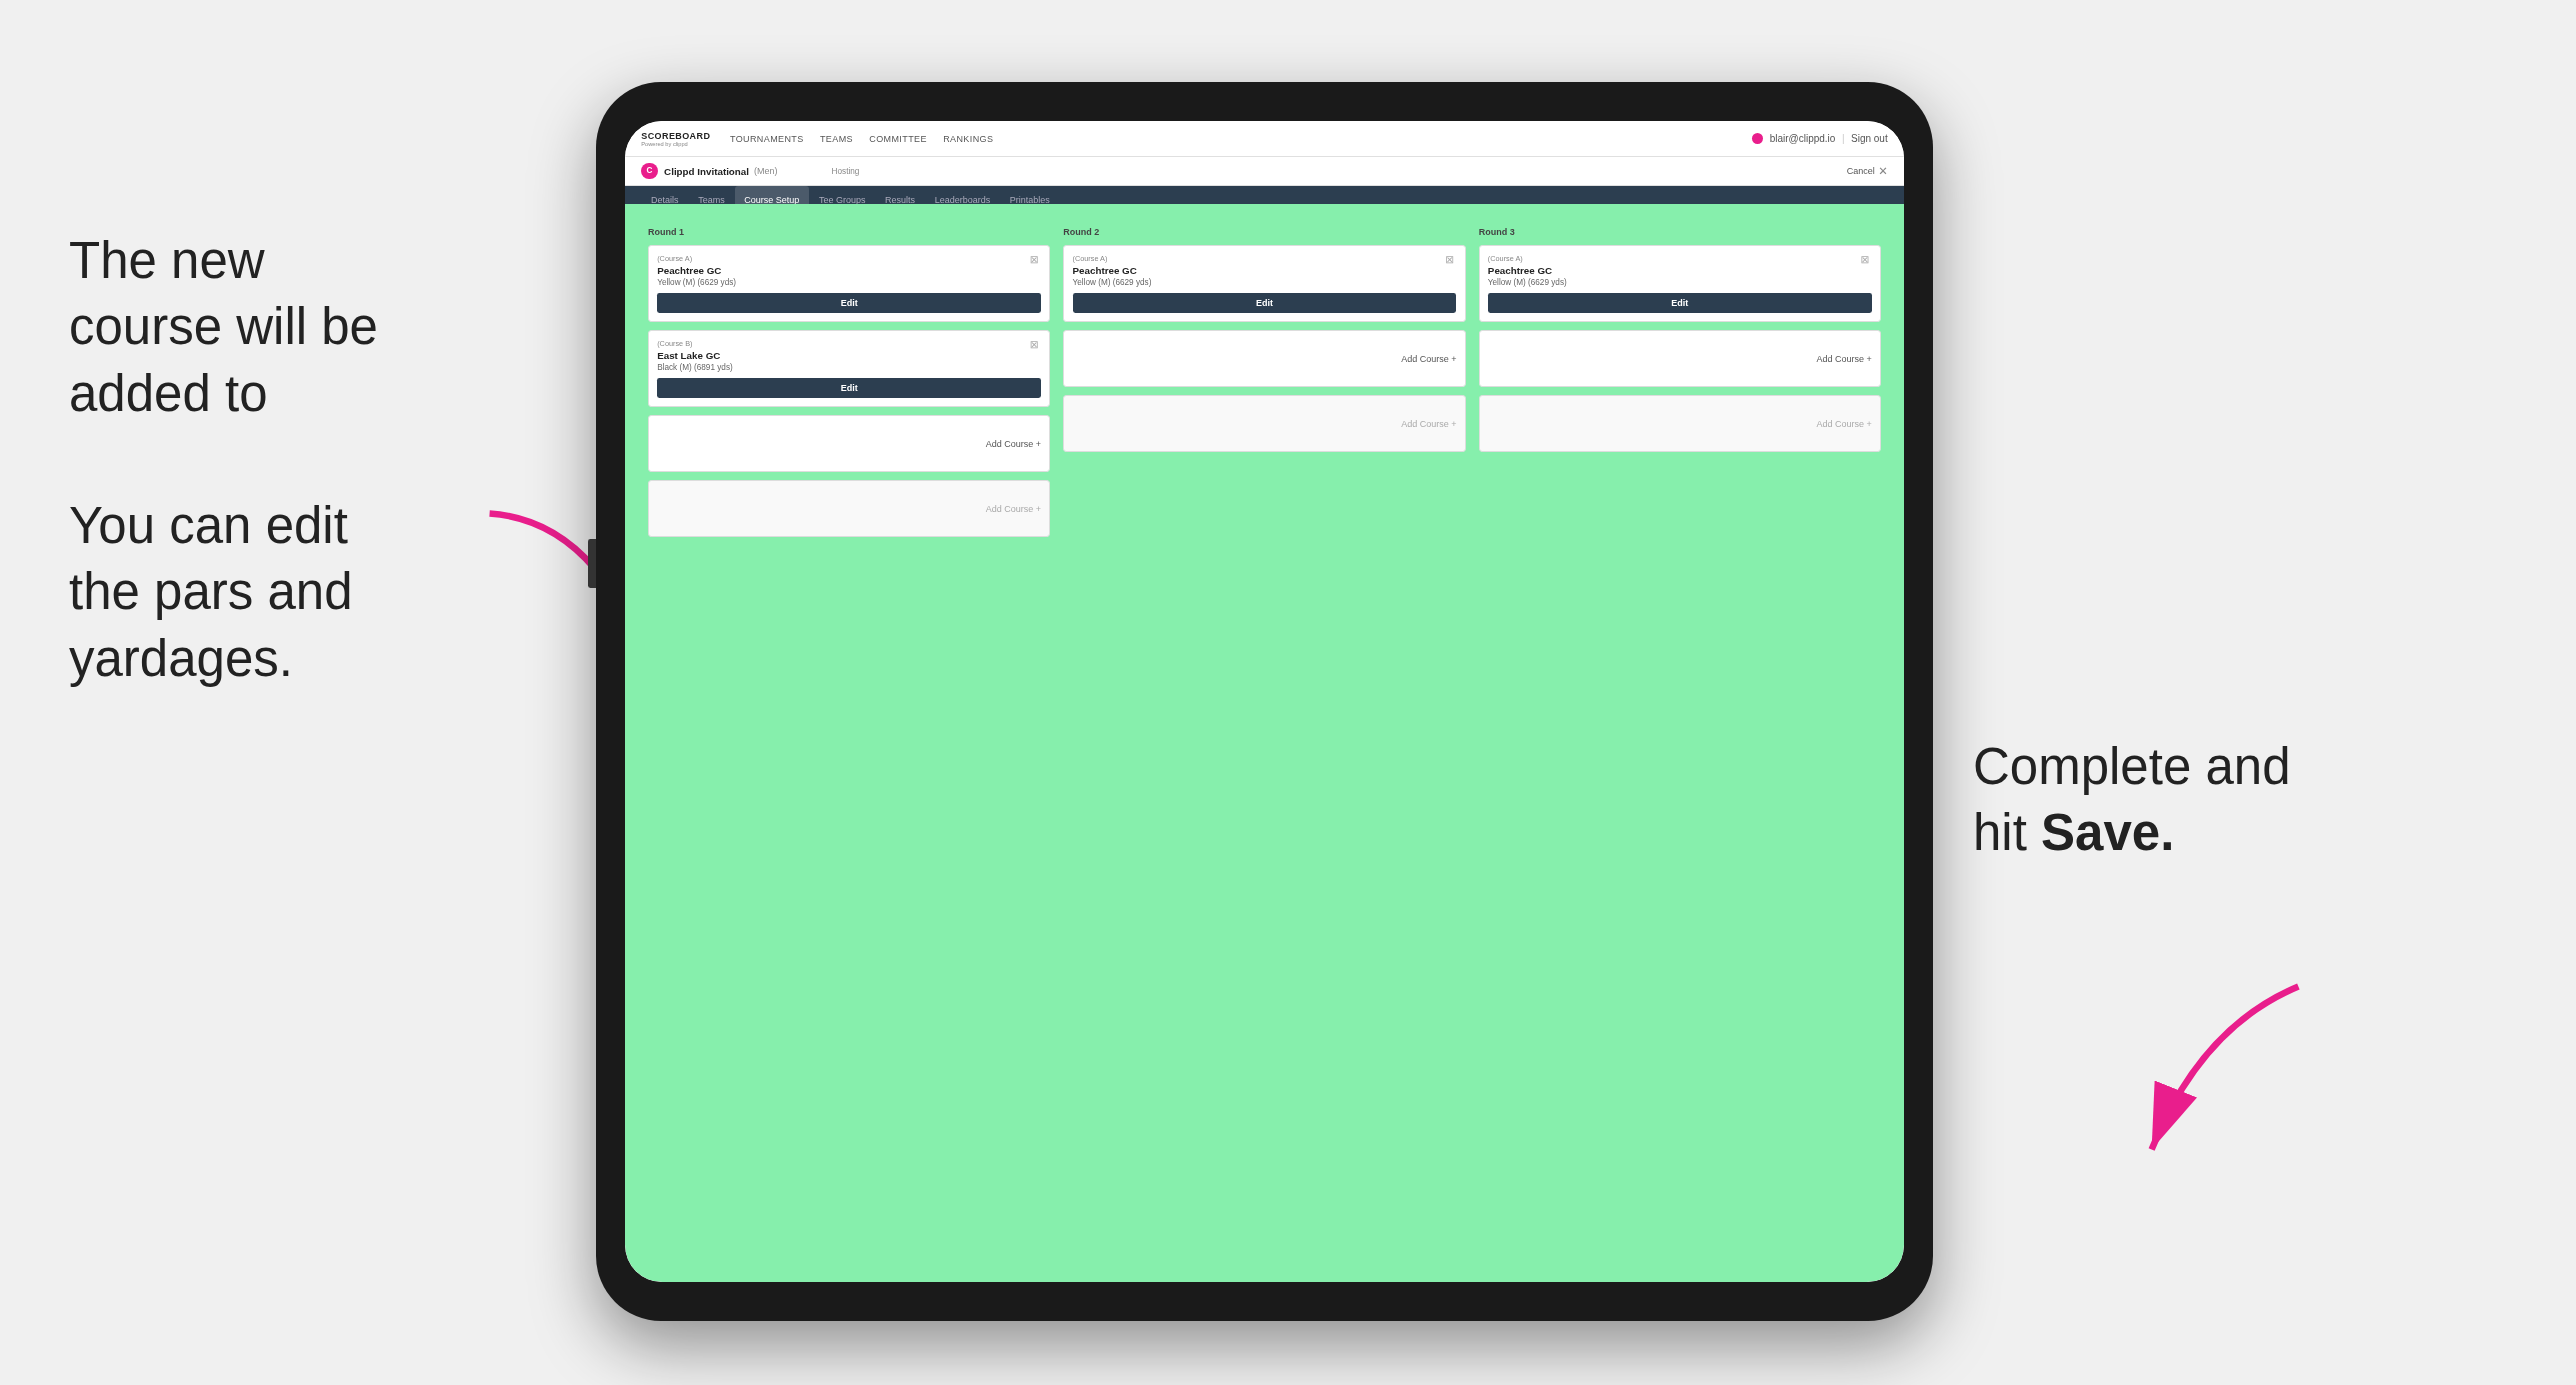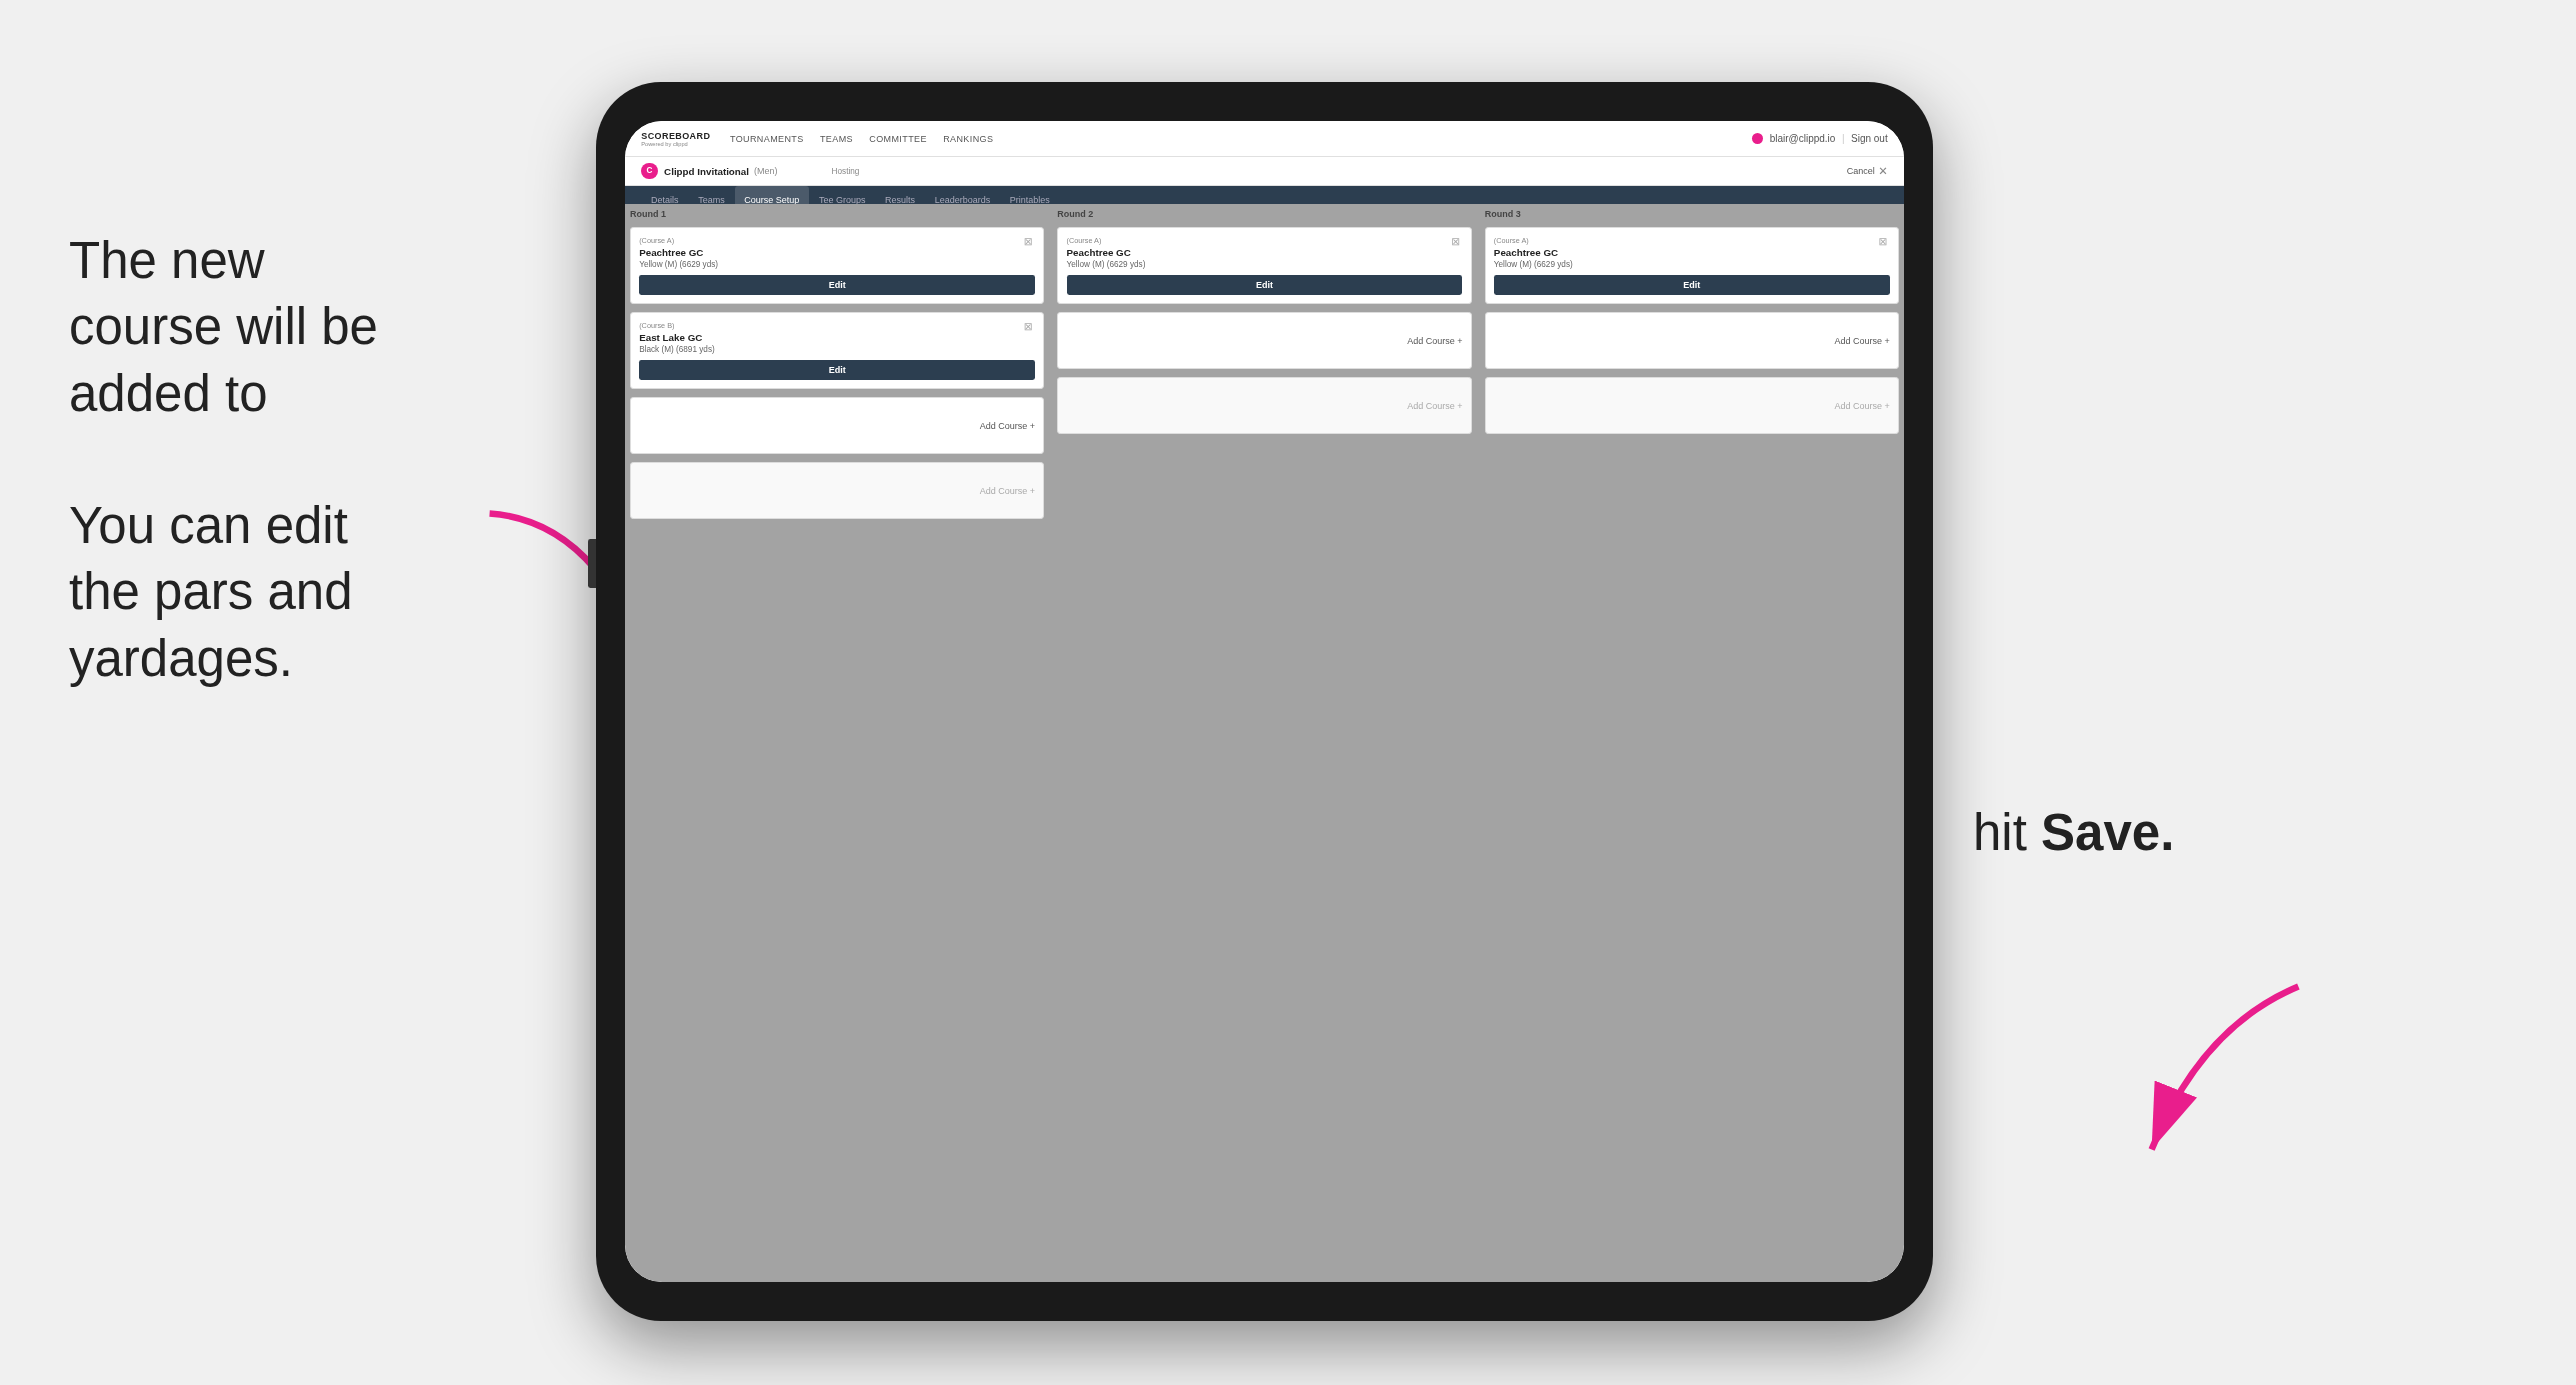--- a/index.html
+++ b/index.html
@@ -230,22 +230,22 @@
     }
     .sub-tab.active {
       color: #fff;
       background: rgba(255,255,255,0.15);
       border-radius: 3.3px 3.3px 0 0;
     }
 
     
     .main-content {
       flex: 1;
-      background: #a3a3a3;
-      padding: 5px;
+      background: #86efac;
+      padding: 23px;
       overflow: auto;
     }
 
     
     .rounds-grid {
       display: grid;
       grid-template-columns: 1fr 1fr 1fr;
       gap: 13px;
     }
     .round-col {}
@@ -336,21 +336,21 @@
   <span>The new</span><br>
   <span>course will be</span><br>
   <span>added to</span><br>
   <br>
   <span>You can edit</span><br>
   <span>the pars and</span><br>
   <span>yardages.</span>
 </div>
 
 <div class="annotation-right">
-  <br>
+  <span>Complete and</span><br>
   <span>hit </span><strong>Save.</strong>
 </div>
 
 <svg class="arrow-left" viewBox="0 0 280 280">
   <defs>
     <marker id="arrowhead-left" markerWidth="10" markerHeight="7" refX="10" refY="3.5" orient="auto">
       <polygon points="0 0, 10 3.5, 0 7" fill="#e91e8c"></polygon>
     </marker>
   </defs>
   <path d="M 40 30 Q 180 40 240 240" stroke="#e91e8c" stroke-width="8" fill="none" marker-end="url(#arrowhead-left)"></path>

